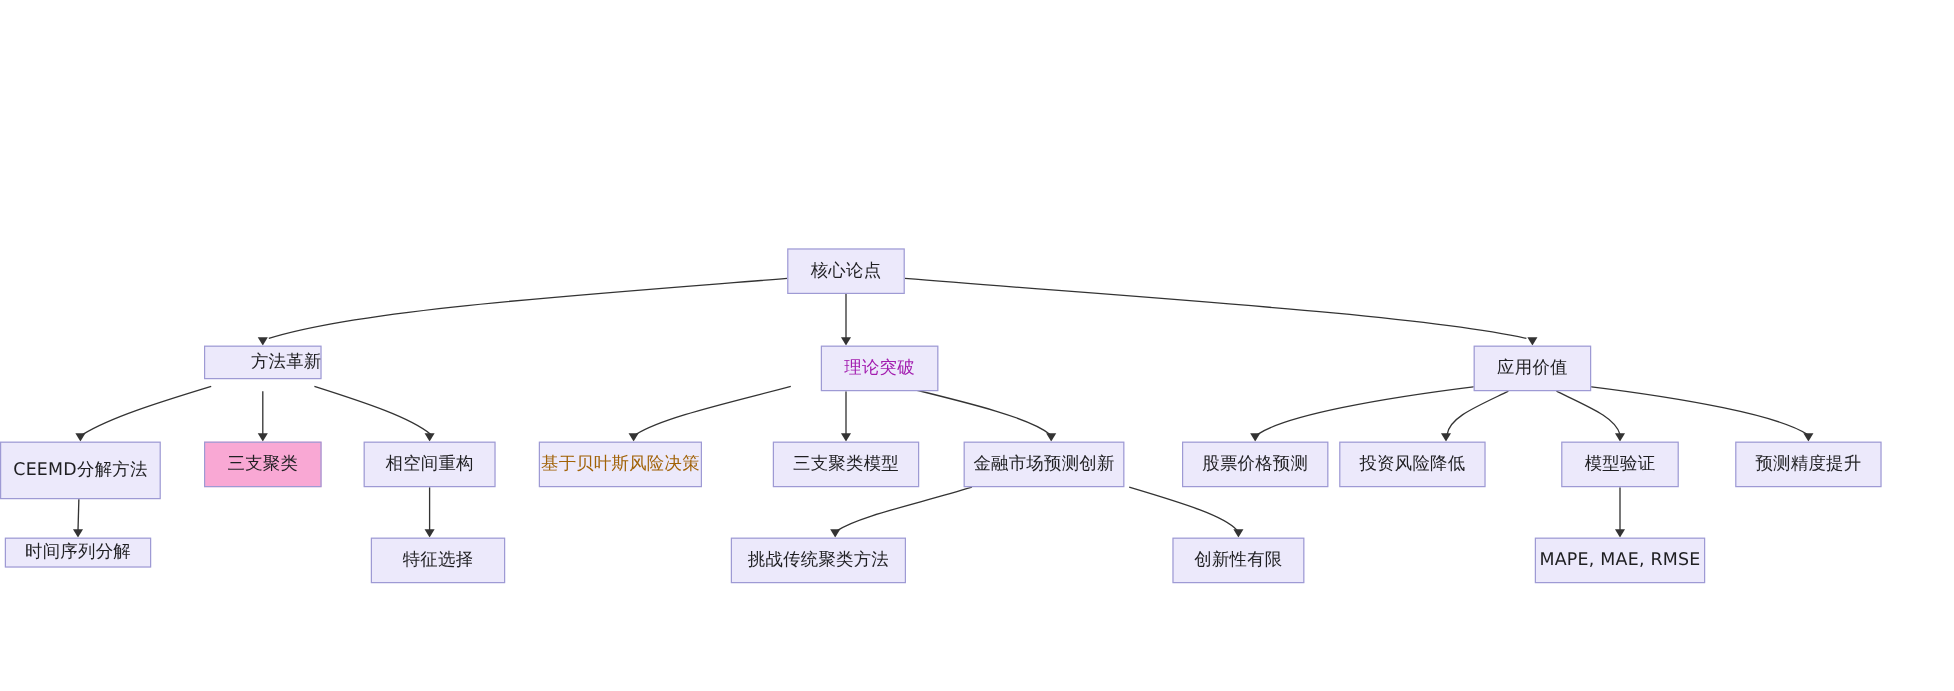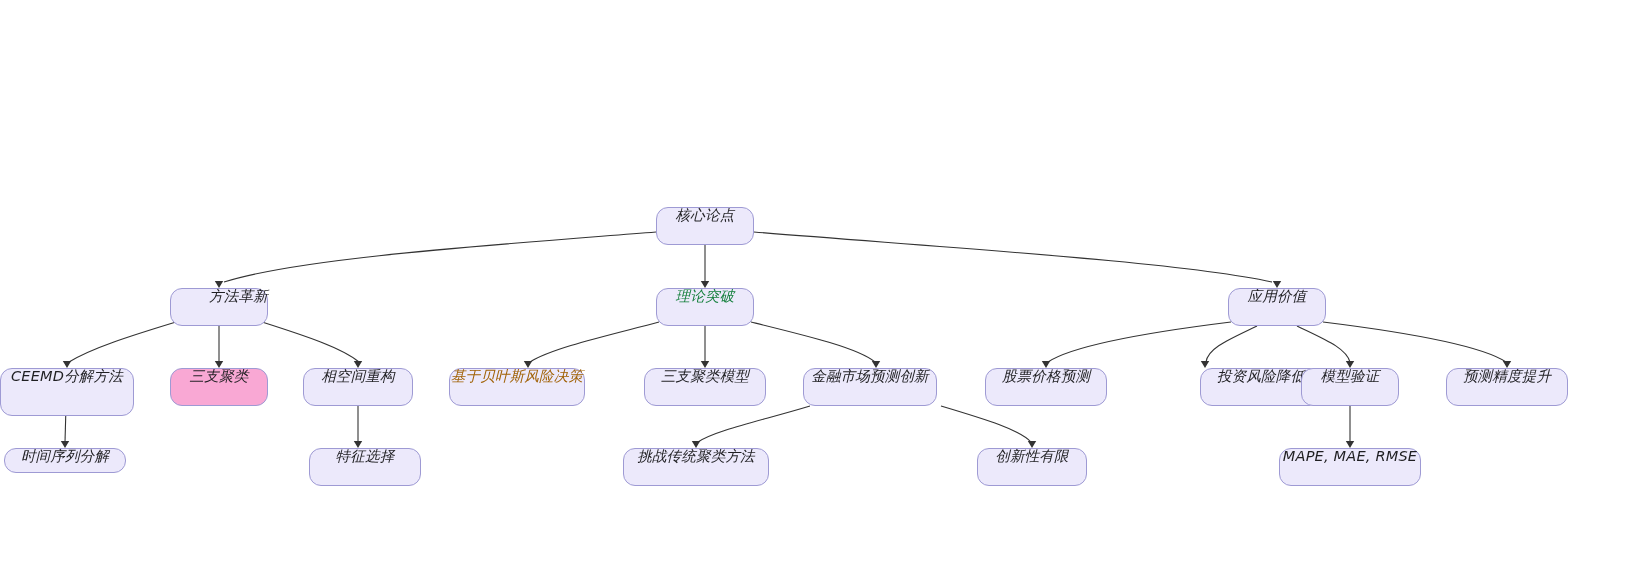--- a/index.html
+++ b/index.html
@@ -20,31 +20,30 @@
     left: 0;
     top: 0;
     width: 1628px;
     height: 576px;
     pointer-events: none;
   }
   .node {
     position: absolute;
     box-sizing: border-box;
     display: flex;
-    align-items: flex-start;
+    align-items: center;
     justify-content: center;
     background: #ece9fb;
     border: 1px solid #9e9ad4;
-    border-radius: 12px;
+    border-radius: 0;
     color: #1f1f22;
     font-size: 14.5px;
     line-height: 1;
     white-space: nowrap;
     letter-spacing: 0.2px;
-    font-style: italic;
   }
   .node-label {
     display: block;
   }
 </style>
 </head>
 <body>
 
 <div id="canvas">
   <svg id="edge-layer" viewBox="0 0 1628 576" xmlns="http://www.w3.org/2000/svg">
@@ -82,24 +81,24 @@
       <polygon points="691.8,441 700.2,441 696,448" fill="#333333"></polygon>
       <path d="M 941 406 C 988 420, 1020 430, 1031 442" fill="none" stroke="#333333" stroke-width="1.1"></path>
       <polygon points="1027.8,441 1036.2,441 1032,448" fill="#333333"></polygon>
       <path d="M 1350 406 L 1350 442" fill="none" stroke="#333333" stroke-width="1.1"></path>
       <polygon points="1345.8,441 1354.2,441 1350,448" fill="#333333"></polygon>
     </svg>
   <div id="node-layer">
       <div class="node" style="left: 656px; top: 207px; width: 98px; height: 38px; background: rgb(236, 233, 251); border-color: rgb(158, 154, 212); color: rgb(31, 31, 34);">
         <span class="node-label">核心论点</span>
       </div>
-      <div class="node" style="left: 170px; top: 288px; width: 98px; height: 38px; background: rgb(236, 233, 251); border-color: rgb(158, 154, 212); color: rgb(31, 31, 34); padding-left: 39px;">
+      <div class="node" style="left: 170px; top: 288px; width: 98px; height: 28px; background: rgb(236, 233, 251); border-color: rgb(158, 154, 212); color: rgb(31, 31, 34); padding-left: 39px;">
         <span class="node-label">方法革新</span>
       </div>
-      <div class="node" style="left: 656px; top: 288px; width: 98px; height: 38px; background: rgb(236, 233, 251); border-color: rgb(158, 154, 212); color: #15803d;">
+      <div class="node" style="left: 684px; top: 288px; width: 98px; height: 38px; background: rgb(236, 233, 251); border-color: rgb(158, 154, 212); color: #a21caf;">
         <span class="node-label">理论突破</span>
       </div>
       <div class="node" style="left: 1228px; top: 288px; width: 98px; height: 38px; background: rgb(236, 233, 251); border-color: rgb(158, 154, 212); color: rgb(31, 31, 34);">
         <span class="node-label">应用价值</span>
       </div>
       <div class="node" style="left: 0px; top: 368px; width: 134px; height: 48px; background: rgb(236, 233, 251); border-color: rgb(158, 154, 212); color: rgb(31, 31, 34);">
         <span class="node-label">CEEMD分解方法</span>
       </div>
       <div class="node" style="left: 170px; top: 368px; width: 98px; height: 38px; background: #f9a8d4; border-color: rgb(158, 154, 212); color: rgb(31, 31, 34);">
         <span class="node-label">三支聚类</span>
@@ -112,36 +111,36 @@
       </div>
       <div class="node" style="left: 644px; top: 368px; width: 122px; height: 38px; background: rgb(236, 233, 251); border-color: rgb(158, 154, 212); color: rgb(31, 31, 34);">
         <span class="node-label">三支聚类模型</span>
       </div>
       <div class="node" style="left: 803px; top: 368px; width: 134px; height: 38px; background: rgb(236, 233, 251); border-color: rgb(158, 154, 212); color: rgb(31, 31, 34);">
         <span class="node-label">金融市场预测创新</span>
       </div>
       <div class="node" style="left: 985px; top: 368px; width: 122px; height: 38px; background: rgb(236, 233, 251); border-color: rgb(158, 154, 212); color: rgb(31, 31, 34);">
         <span class="node-label">股票价格预测</span>
       </div>
-      <div class="node" style="left: 1200px; top: 368px; width: 122px; height: 38px; background: rgb(236, 233, 251); border-color: rgb(158, 154, 212); color: rgb(31, 31, 34);">
+      <div class="node" style="left: 1116px; top: 368px; width: 122px; height: 38px; background: rgb(236, 233, 251); border-color: rgb(158, 154, 212); color: rgb(31, 31, 34);">
         <span class="node-label">投资风险降低</span>
       </div>
       <div class="node" style="left: 1301px; top: 368px; width: 98px; height: 38px; background: rgb(236, 233, 251); border-color: rgb(158, 154, 212); color: rgb(31, 31, 34);">
         <span class="node-label">模型验证</span>
       </div>
       <div class="node" style="left: 1446px; top: 368px; width: 122px; height: 38px; background: rgb(236, 233, 251); border-color: rgb(158, 154, 212); color: rgb(31, 31, 34);">
         <span class="node-label">预测精度提升</span>
       </div>
       <div class="node" style="left: 4px; top: 448px; width: 122px; height: 25px; background: rgb(236, 233, 251); border-color: rgb(158, 154, 212); color: rgb(31, 31, 34);">
         <span class="node-label">时间序列分解</span>
       </div>
       <div class="node" style="left: 309px; top: 448px; width: 112px; height: 38px; background: rgb(236, 233, 251); border-color: rgb(158, 154, 212); color: rgb(31, 31, 34);">
         <span class="node-label">特征选择</span>
       </div>
-      <div class="node" style="left: 623px; top: 448px; width: 146px; height: 38px; background: rgb(236, 233, 251); border-color: rgb(158, 154, 212); color: rgb(31, 31, 34);">
+      <div class="node" style="left: 609px; top: 448px; width: 146px; height: 38px; background: rgb(236, 233, 251); border-color: rgb(158, 154, 212); color: rgb(31, 31, 34);">
         <span class="node-label">挑战传统聚类方法</span>
       </div>
       <div class="node" style="left: 977px; top: 448px; width: 110px; height: 38px; background: rgb(236, 233, 251); border-color: rgb(158, 154, 212); color: rgb(31, 31, 34);">
         <span class="node-label">创新性有限</span>
       </div>
       <div class="node" style="left: 1279px; top: 448px; width: 142px; height: 38px; background: rgb(236, 233, 251); border-color: rgb(158, 154, 212); color: rgb(31, 31, 34);">
         <span class="node-label">MAPE, MAE, RMSE</span>
       </div>
     </div>
 </div>

